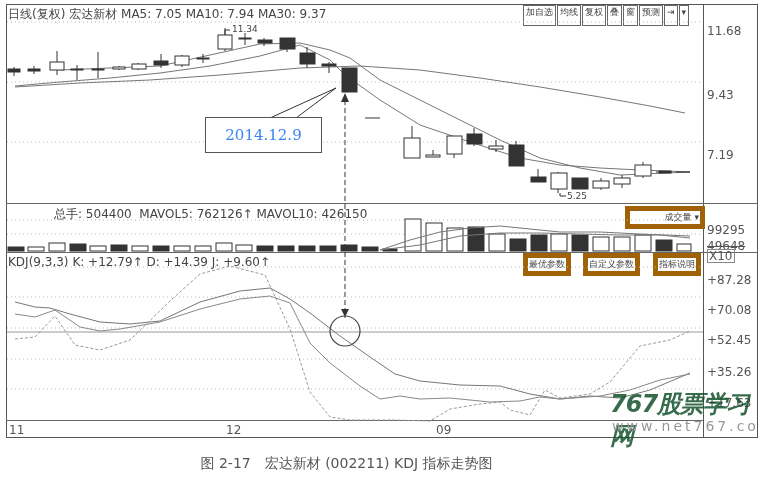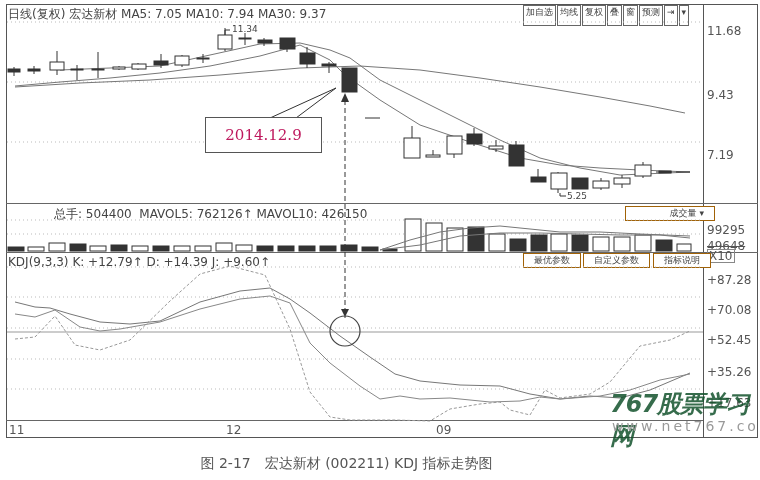--- a/index.html
+++ b/index.html
@@ -7,26 +7,26 @@
          font-family: "DejaVu Sans", "Liberation Sans", sans-serif; color: #333; }
   .frame { position: absolute; left: 6px; top: 4px; width: 752px; height: 434px;
            border: 1px solid #555; box-sizing: border-box; }
   .axis-col { position: absolute; left: 703px; top: 4px; width: 1px; height: 434px; background: #555; }
   .hdr { position: absolute; font-size: 12px; color: #444; white-space: nowrap; }
   .tb { position: absolute; top: 5px; left: 523px; display: flex; height: 21px; }
   .tb span { border: 1px solid #666; font-size: 9px; padding: 0 2px; line-height: 13px; margin-right: 1px;
              background: #fff; color: #444; cursor: pointer; }
   .ylab { position: absolute; left: 707px; font-size: 12px; color: #555; margin-top: 13px; }
   .sep { position: absolute; left: 6px; width: 697px; height: 1px; background: #666; }
-  .btn { position: absolute; border: 1px solid #a16207; font-size: 9px; height: 13px; line-height: 13px;
-         padding: 0 10px; background: #fff; color: #444; cursor: pointer; }
+  .btn { position: absolute; border: 5px solid #a16207; font-size: 9px; height: 13px; line-height: 13px;
+         padding: 0 1px; background: #fff; color: #444; cursor: pointer; }
   .xlab { position: absolute; top: 423px; font-size: 12px; color: #555; }
   .callout { position: absolute; left: 205px; top: 117px; width: 115px; height: 34px; border: 1px solid #555;
              background: #fff; font-family: "DejaVu Serif", "Liberation Serif", serif; font-size: 15px;
-             text-align: center; line-height: 34px; color: #be185d; }
+             text-align: center; line-height: 34px; color: #3b82f6; }
   .caption { position: absolute; top: 455px; left: 0; width: 693px; text-align: center; font-size: 14px; color: #555; }
   .wm1 { position: absolute; left: 610px; top: 388px; font-size: 24px; font-weight: bold; font-style: italic;
          color: #14532d; opacity: 0.85; letter-spacing: -1px; }
   .wm2 { position: absolute; left: 612px; top: 418px; font-size: 14px; color: #999; letter-spacing: 3px; }
   svg { position: absolute; left: 0; top: 0; }
 </style>
 </head>
 <body>
 
 <div class="frame"></div>

